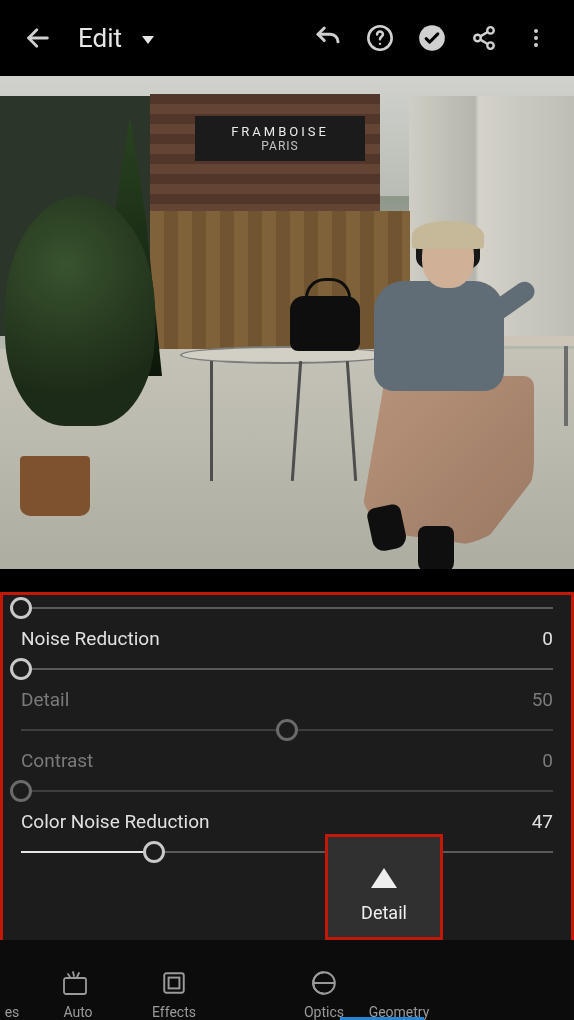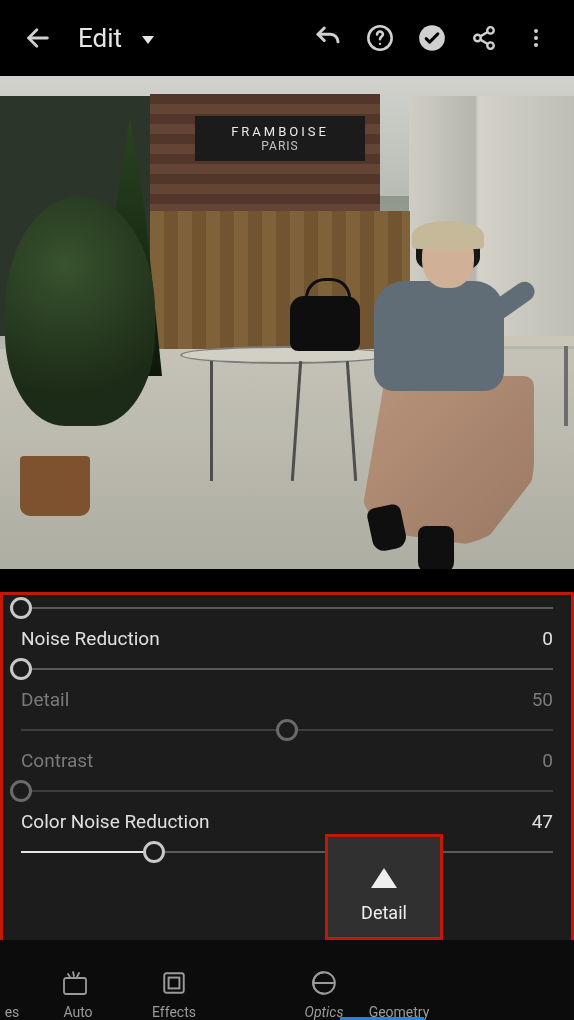--- a/index.html
+++ b/index.html
@@ -243,21 +243,21 @@
           <rect x="3" y="3" width="18" height="18" rx="2"></rect>
           <rect x="7" y="7" width="10" height="10"></rect>
         </svg>
     </div>
     <span>Effects</span>
   </div>
   <div class="item" style="opacity:0">
     <div class="ic"></div>
     <span>Detail</span>
   </div>
-  <div class="item" style="flex:0 0 80px; margin-left:-34px;font-style:italic;">
+  <div class="item" style="flex:0 0 80px; margin-left:-34px;">
     <div class="ic">
       <svg width="26" height="26" viewBox="0 0 24 24" fill="none" stroke="#9a9a9a" stroke-width="1.8">
           <circle cx="12" cy="12" r="10"></circle>
           <path d="M12 2a10 10 0 000 20M2 12h20"></path>
         </svg>
     </div>
     <span>Optics</span>
   </div>
   <div class="item" style="flex:0 0 70px;">
 

